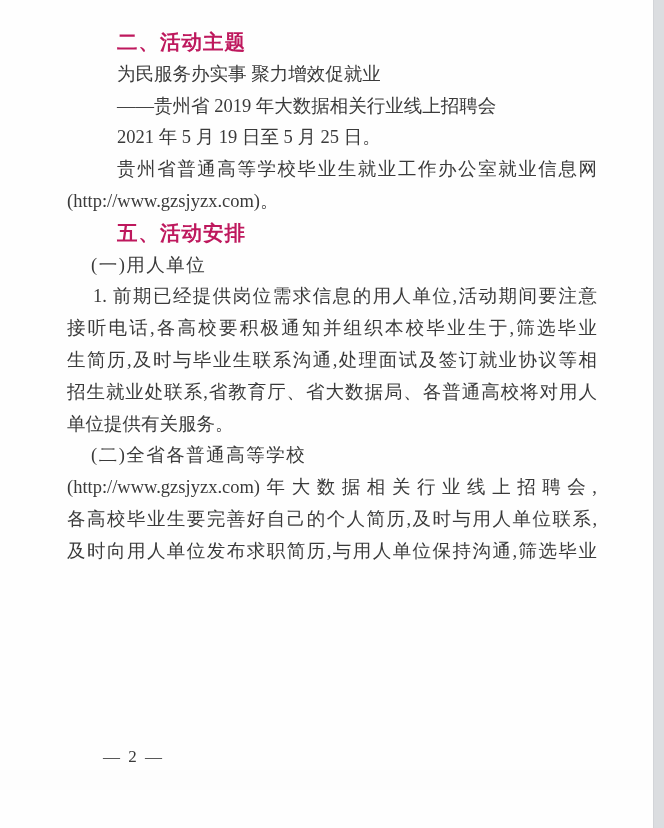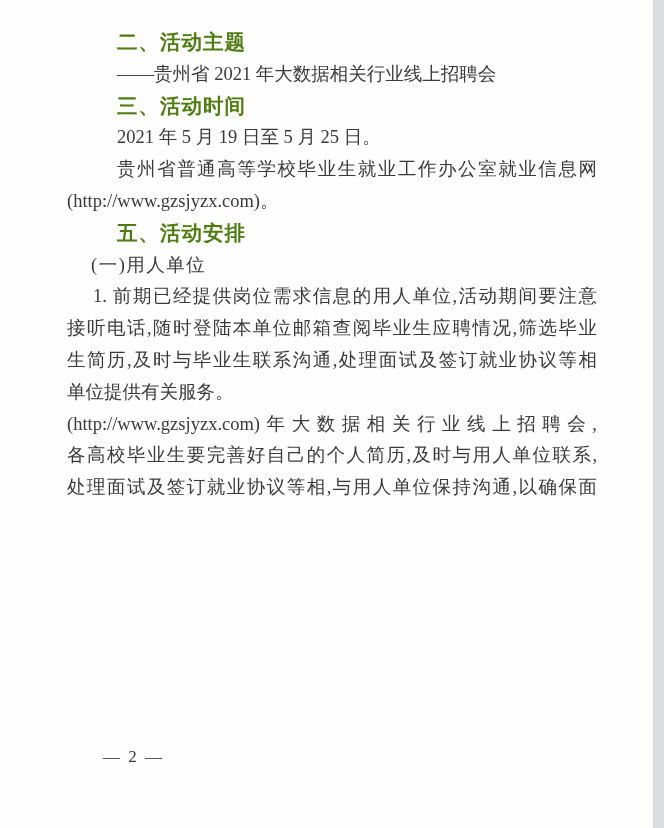--- a/index.html
+++ b/index.html
@@ -35,21 +35,21 @@
     width: 530px;
     color: #3a3a3a;
     font-size: 18.5px;
     line-height: 31.8px;
   }
   .line { height: 31.8px; white-space: pre-wrap; }
   
   .hd {
     font-family: "DejaVu Sans", "Liberation Sans", sans-serif;
     font-weight: bold;
-    color: #4d7c0f;
+    color: #be185d;
     font-size: 20.5px;
     letter-spacing: 1px;
     margin-left: 50px;
   }
   
   .ind { text-indent: 50px; }
   
   .num { text-indent: 26px; }
   
   .sub { text-indent: 24px; letter-spacing: 1.5px; font-family: Liberation Serif, serif; }
@@ -64,34 +64,36 @@
     letter-spacing: 2px;
   }
 </style>
 </head>
 <body>
 
 <div class="canvas">
 
   <div class="doc">
     <div class="line hd">二、活动主题</div>
-    <div class="line ind">——贵州省 2021 年大数据相关行业线上招聘会</div>
-    <div class="line hd">三、活动时间</div>
+    <div class="line ind">为民服务办实事 聚力增效促就业</div>
+    <div class="line ind">——贵州省 2019 年大数据相关行业线上招聘会</div>
     <div class="line ind">2021 年 5 月 19 日至 5 月 25 日。</div>
     <div class="line ind j">贵州省普通高等学校毕业生就业工作办公室就业信息网</div>
     <div class="line">(http://www.gzsjyzx.com)。</div>
     <div class="line hd">五、活动安排</div>
     <div class="line sub">(一)用人单位</div>
     <div class="line num j">1. 前期已经提供岗位需求信息的用人单位,活动期间要注意</div>
-    <div class="line j">接听电话,随时登陆本单位邮箱查阅毕业生应聘情况,筛选毕业</div>
+    <div class="line j">接听电话,各高校要积极通知并组织本校毕业生于,筛选毕业</div>
     <div class="line j">生简历,及时与毕业生联系沟通,处理面试及签订就业协议等相</div>
+    <div class="line j">招生就业处联系,省教育厅、省大数据局、各普通高校将对用人</div>
     <div class="line">单位提供有关服务。</div>
+    <div class="line sub">(二)全省各普通高等学校</div>
     <div class="line j">(http://www.gzsjyzx.com)年大数据相关行业线上招聘会,</div>
     <div class="line j">各高校毕业生要完善好自己的个人简历,及时与用人单位联系,</div>
-    <div class="line j">处理面试及签订就业协议等相,与用人单位保持沟通,以确保面</div>
+    <div class="line j">及时向用人单位发布求职简历,与用人单位保持沟通,筛选毕业</div>
   </div>
 
   <div class="footer">— 2 —</div>
 
   <div class="band"></div>
   <div class="edge"></div>
 
 </div>
 
 </body></html>

